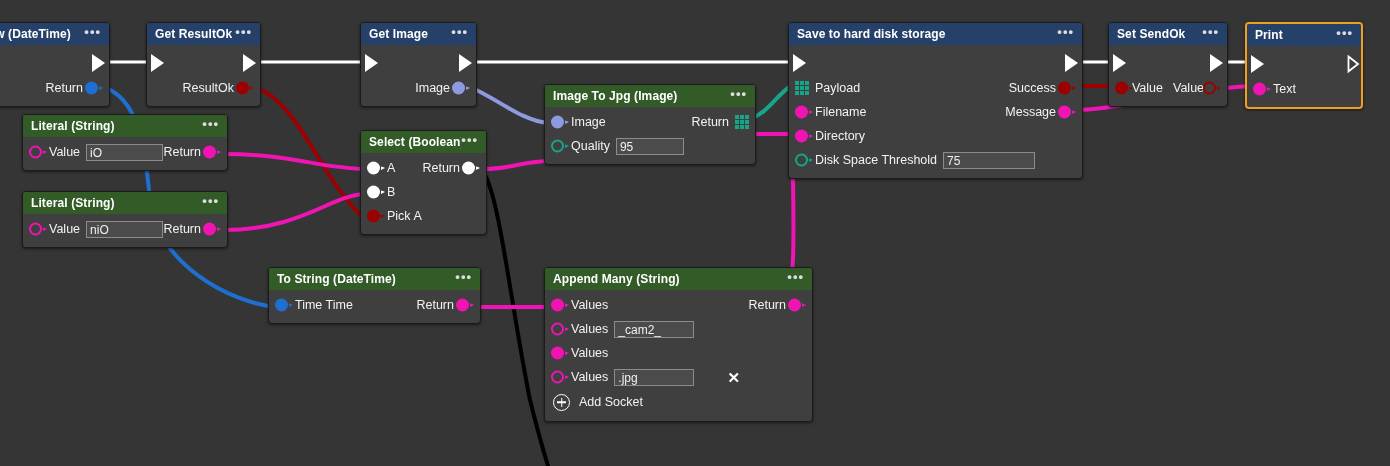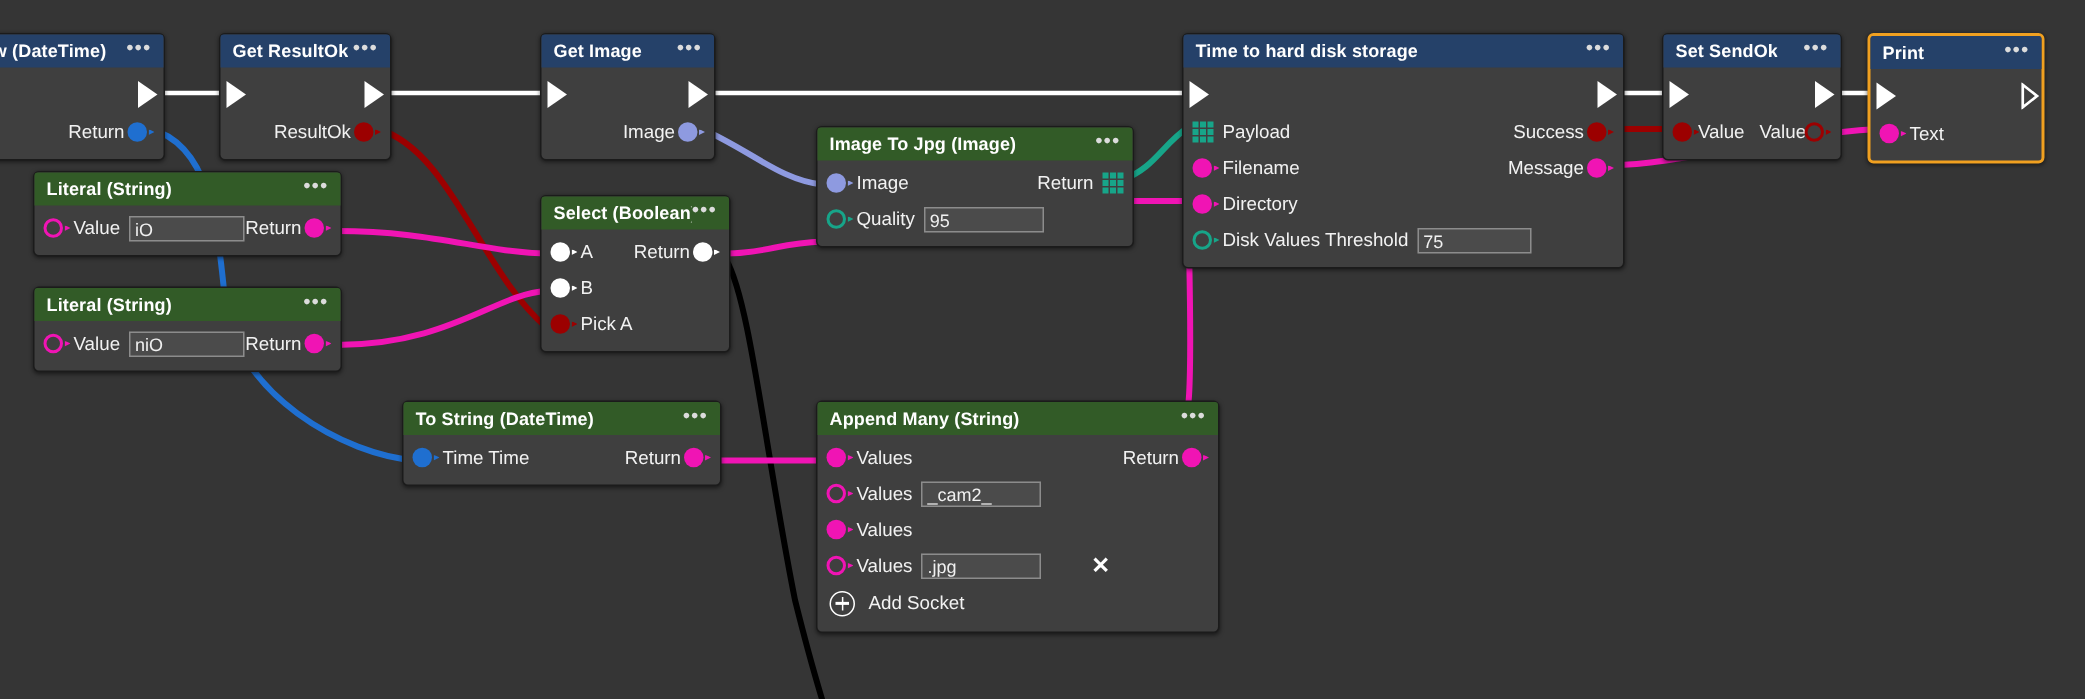--- a/index.html
+++ b/index.html
@@ -172,21 +172,21 @@
             <span class="lbl" style="margin-left: auto; margin-right: 26px;">Image</span>
             <span class="port right">
               <span class="dot fill c-periwinkle"></span>
               <span class="nub c-periwinkle"></span>
             </span>
           </div>
         </div>
       </div>
       <div class="node" style="left: 788px; top: 22px; width: 295px;">
         <div class="node-header hdr-blue">
-          <span class="node-title">Time to hard disk storage</span>
+          <span class="node-title">Save to hard disk storage</span>
           <span class="dots">•••</span>
         </div>
         <div class="node-body">
           <div class="exec-row">
             <span class="exec exec-in"></span>
             <span class="exec exec-out"></span>
           </div>
           <div class="row">
             <span class="port left">
               <span class="grid-port">
@@ -225,22 +225,22 @@
               <span class="dot fill c-magenta"></span>
               <span class="nub c-magenta"></span>
             </span>
             <span class="lbl" style="margin-left: 26px;">Directory</span>
           </div>
           <div class="row">
             <span class="port left">
               <span class="dot hollow c-teal"></span>
               <span class="nub c-teal"></span>
             </span>
-            <span class="lbl" style="margin-left: 26px;">Disk Values Threshold</span>
-            <div class="field" style="width: 76px;">75</div>
+            <span class="lbl" style="margin-left: 26px;">Disk Space Threshold</span>
+            <div class="field" style="width: 92px;">75</div>
           </div>
         </div>
       </div>
       <div class="node" style="left: 1108px; top: 22px; width: 120px;">
         <div class="node-header hdr-blue">
           <span class="node-title">Set SendOk</span>
           <span class="dots">•••</span>
         </div>
         <div class="node-body">
           <div class="exec-row">
@@ -386,21 +386,21 @@
                 <i></i>
               </span>
             </span>
           </div>
           <div class="row">
             <span class="port left">
               <span class="dot hollow c-teal"></span>
               <span class="nub c-teal"></span>
             </span>
             <span class="lbl" style="margin-left: 26px;">Quality</span>
-            <div class="field" style="width: 80px;">95</div>
+            <div class="field" style="width: 68px;">95</div>
           </div>
         </div>
       </div>
       <div class="node" style="left: 268px; top: 267px; width: 213px;">
         <div class="node-header hdr-green">
           <span class="node-title">To String (DateTime)</span>
           <span class="dots">•••</span>
         </div>
         <div class="node-body">
           <div class="row">

